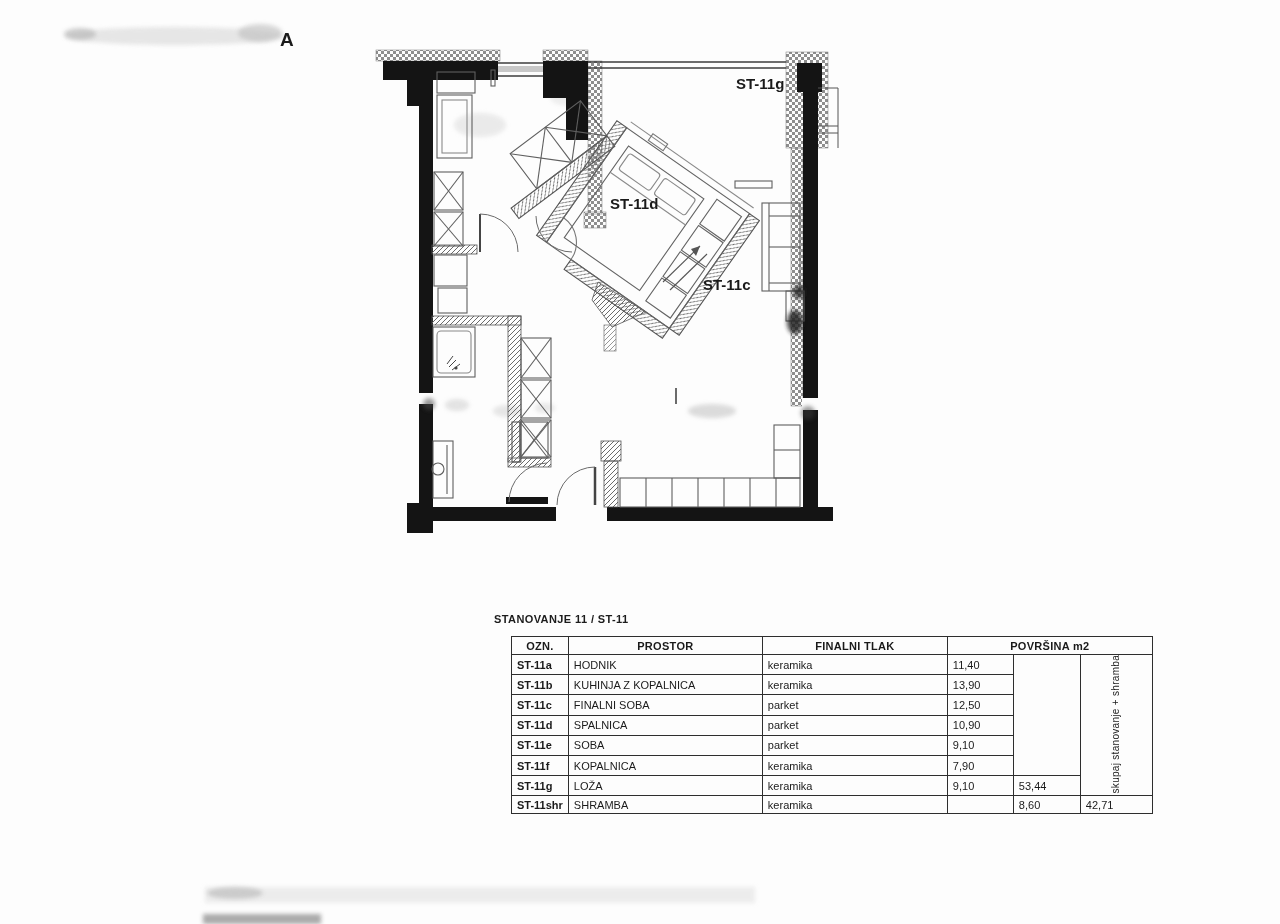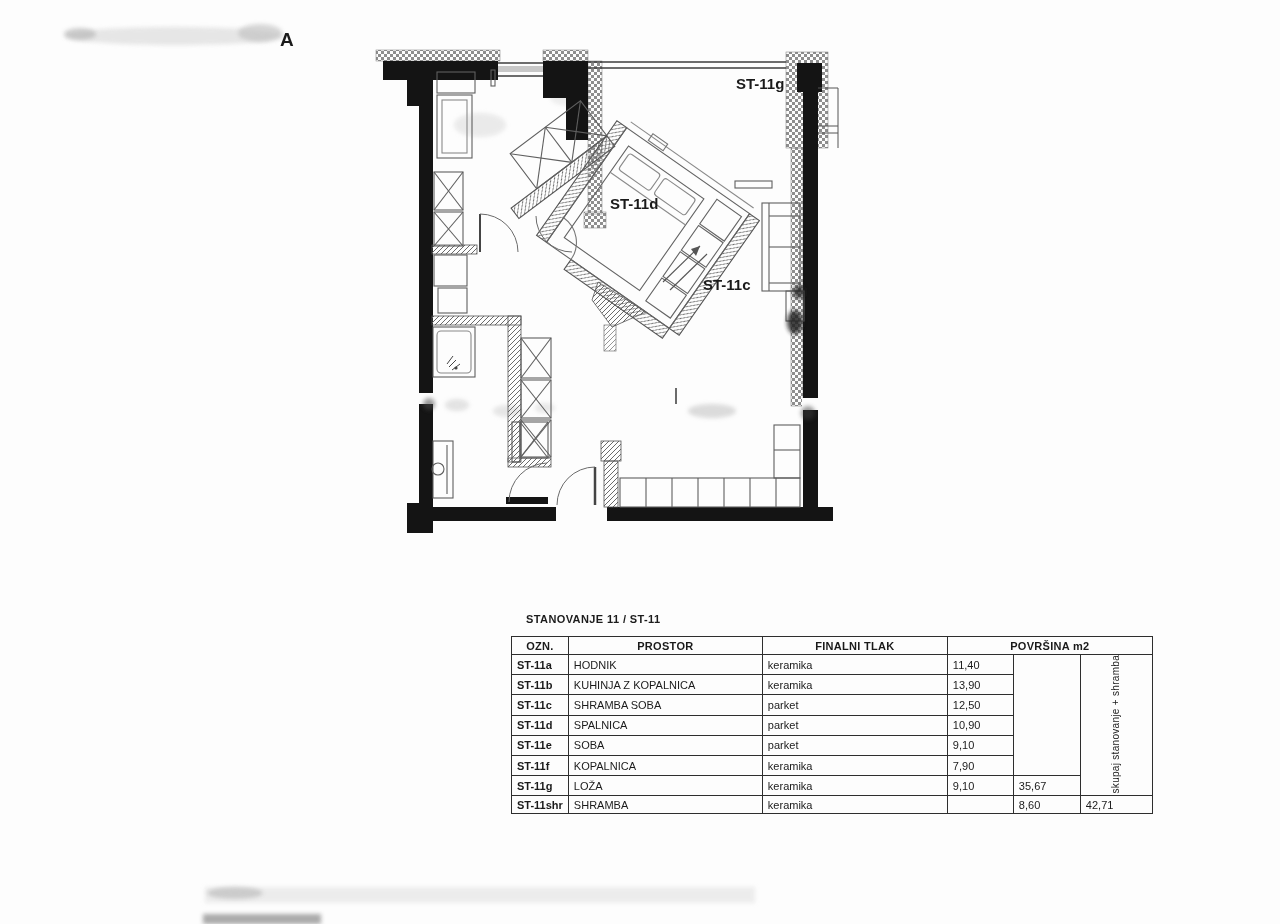--- a/index.html
+++ b/index.html
@@ -1,21 +1,21 @@
 <!DOCTYPE html>
 <html><head>
 <meta charset="utf-8">
 <style>
   html,body{margin:0;padding:0;background:#ffffff;}
   #page{position:relative;width:1280px;height:924px;background:#fdfdfd;overflow:hidden;
         font-family:"Liberation Sans",sans-serif;}
   .scan{filter:blur(0.3px);}
   svg text{font-family:"Liberation Sans",sans-serif;}
   
-  #tbl-title{position:absolute;left:526px;top:613px;font-size:11px;font-weight:600;
+  #tbl-title{position:absolute;left:494px;top:613px;font-size:11px;font-weight:600;
              color:#1c1c1c;letter-spacing:.4px;}
   table.spec{position:absolute;left:511px;top:636px;border-collapse:collapse;
              font-size:11px;color:#1a1a1a;table-layout:fixed;}
   table.spec td{border:1px solid #2e2e2e;height:18px;padding:0 5px;box-sizing:border-box;
                 overflow:hidden;white-space:nowrap;}
   table.spec{border:1.5px solid #2e2e2e;}
   td.c{text-align:left;}
   td.hdr{text-align:center;font-weight:600;letter-spacing:.3px;}
   td.ozn{padding:0 2px;font-weight:bold;}
   td.rot{text-align:center;vertical-align:middle;}
@@ -274,21 +274,21 @@
       </td>
     </tr>
     <tr>
       <td class="ozn">ST-11b</td>
       <td>KUHINJA Z KOPALNICA</td>
       <td>keramika</td>
       <td class="c">13,90</td>
     </tr>
     <tr>
       <td class="ozn">ST-11c</td>
-      <td>SHRAMBA SOBA</td>
+      <td>FINALNI SOBA</td>
       <td>parket</td>
       <td class="c">12,50</td>
     </tr>
     <tr>
       <td class="ozn">ST-11d</td>
       <td>SPALNICA</td>
       <td>parket</td>
       <td class="c">10,90</td>
     </tr>
     <tr>
@@ -301,21 +301,21 @@
       <td class="ozn">ST-11f</td>
       <td>KOPALNICA</td>
       <td>keramika</td>
       <td class="c">7,90</td>
     </tr>
     <tr>
       <td class="ozn">ST-11g</td>
       <td>LOŽA</td>
       <td>keramika</td>
       <td class="c">9,10</td>
-      <td class="c">35,67</td>
+      <td class="c">53,44</td>
     </tr>
     <tr>
       <td class="ozn">ST-11shr</td>
       <td>SHRAMBA</td>
       <td>keramika</td>
       <td class="c"></td>
       <td class="c">8,60</td>
       <td class="c">42,71</td>
     </tr>
   </tbody>

